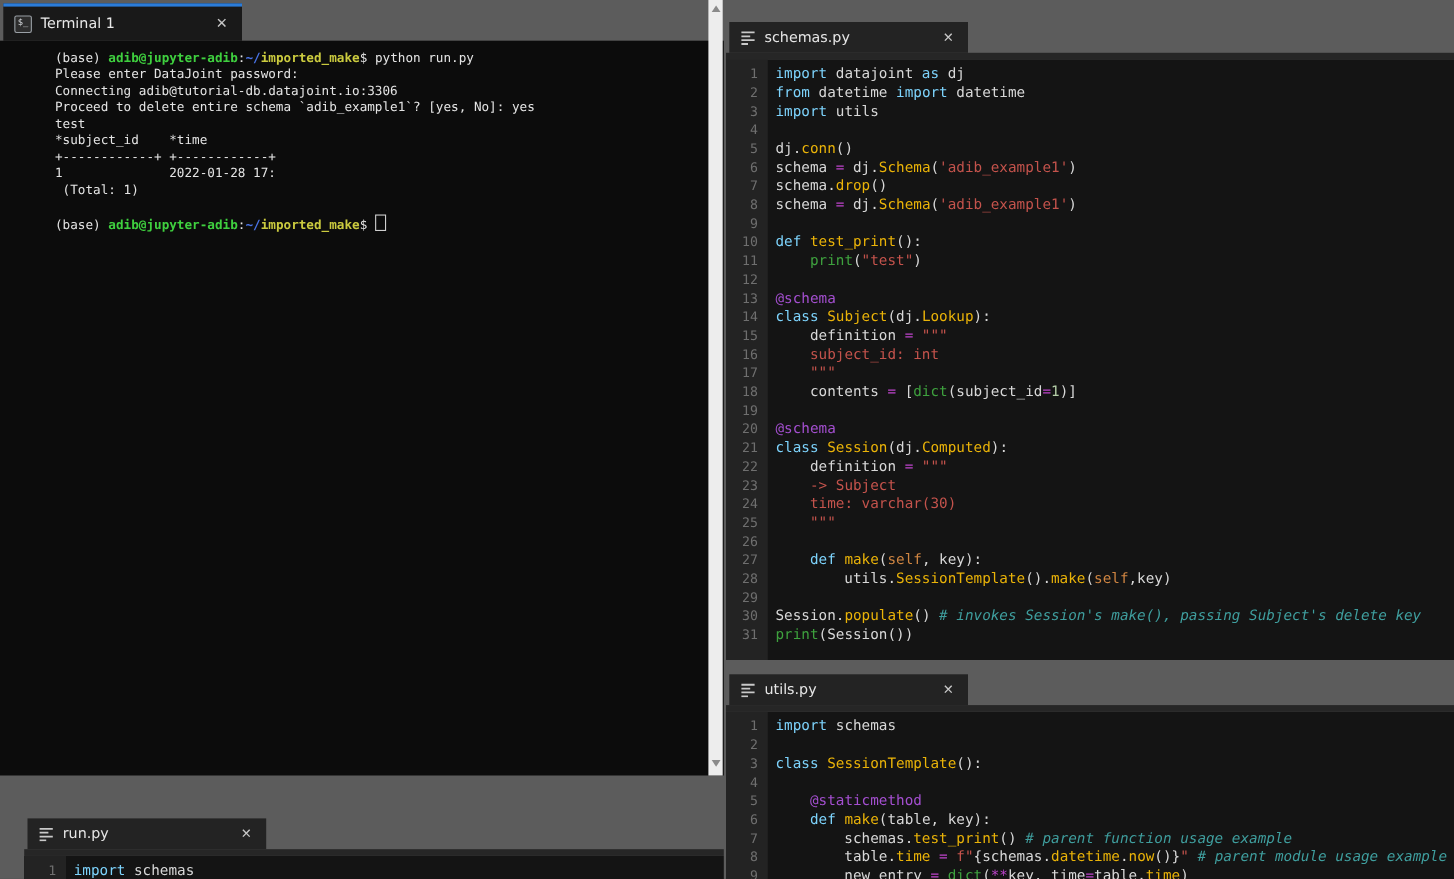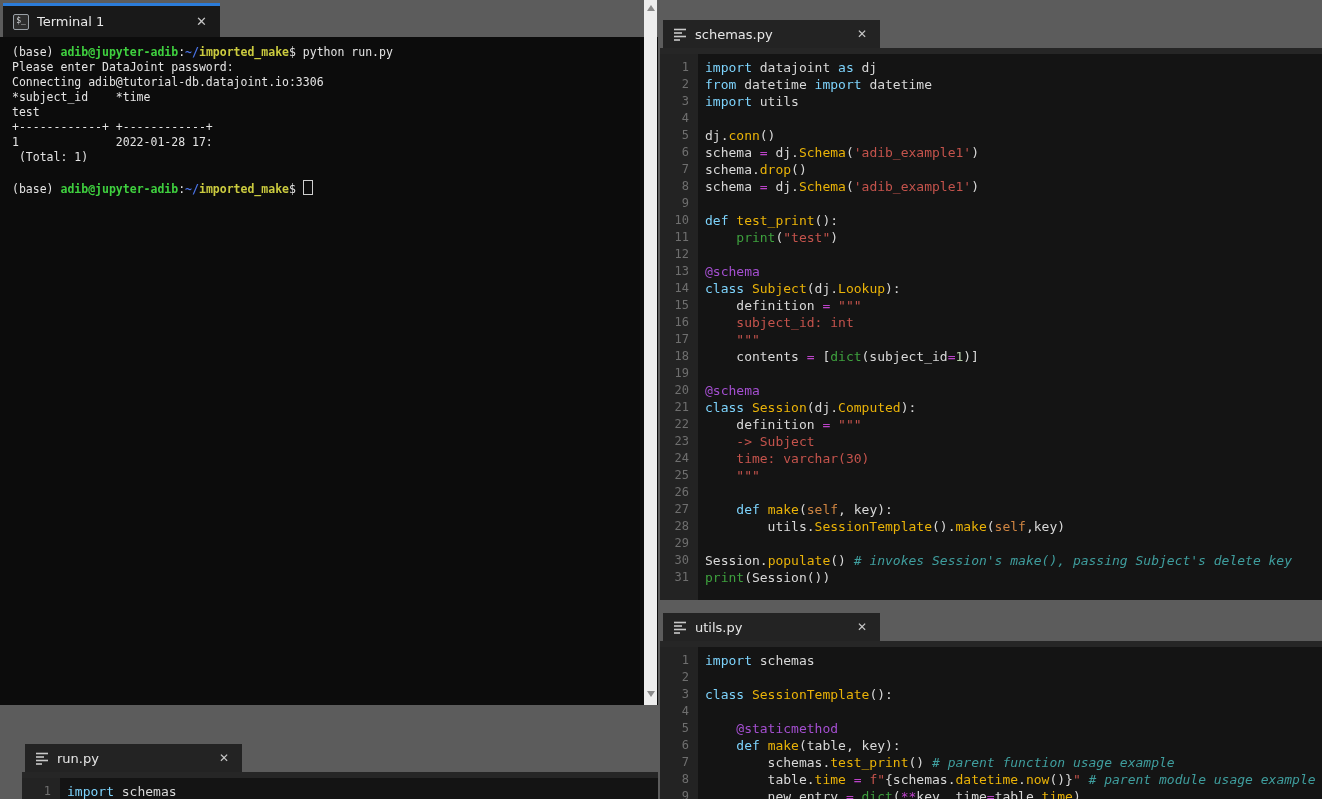--- a/index.html
+++ b/index.html
@@ -23,21 +23,21 @@
          border-radius:2px;color:#d6d9dd;font-size:8px;line-height:12px;text-align:center;
          font-family:"DejaVu Sans Mono",monospace;}
   .ficon{flex:none;display:block;}
   .strip{height:6px;background:#262626;}
 
   
   .term-body{position:absolute;left:0;right:0;top:37px;bottom:0;background:#0c0c0c;
              padding:8px 22px 0 12px;overflow:hidden;
              font-family:"DejaVu Sans Mono","Liberation Mono",monospace;
              font-size:11.5px;line-height:15px;}
-  .tline{white-space:pre;height:15px;}
+  .tline{white-space:pre;height:15px;margin-left:38px;}
   .tok-w{color:#e4e4e4;}
   .tok-g{color:#3fd03f;font-weight:bold;}
   .tok-b{color:#4a74e8;font-weight:bold;}
   .tok-y{color:#cbcb3f;font-weight:bold;}
   .tok-cur{display:inline-block;width:8px;height:13px;border:1px solid #cfcfcf;
            vertical-align:-2px;}
   .term-scroll{position:absolute;top:0;right:1px;bottom:0;width:13px;background:#ededed;}
   .sarrow{position:absolute;left:3px;width:0;height:0;border-left:4px solid transparent;
           border-right:4px solid transparent;}
   .sarrow.up{top:5px;border-bottom:6px solid #8a8a8a;}
@@ -84,22 +84,23 @@
       <div class="term-tab">
         <span class="ticon">$_</span>
         <span class="lbl">Terminal 1</span>
         <span class="close">✕</span>
       </div>
     </div>
     <div class="term-body">
     <div class="tline"><span class="tok-w">(base) </span><span class="tok-g">adib@jupyter-adib</span><span class="tok-w">:</span><span class="tok-b">~/</span><span class="tok-y">imported_make</span><span class="tok-w">$ python run.py</span></div>
         <div class="tline"><span class="tok-w">Please enter DataJoint password:</span></div>
         <div class="tline"><span class="tok-w">Connecting adib@tutorial-db.datajoint.io:3306</span></div>
+        <div class="tline"><span class="tok-w">Proceed to delete entire schema `adib_example1`? [yes, No]: yes</span></div>
+        <div class="tline"><span class="tok-w">test</span></div>
         <div class="tline"><span class="tok-w">*subject_id    *time</span></div>
-        <div class="tline"><span class="tok-w">test</span></div>
         <div class="tline"><span class="tok-w">+------------+ +------------+</span></div>
         <div class="tline"><span class="tok-w">1              2022-01-28 17:</span></div>
         <div class="tline"><span class="tok-w"> (Total: 1)</span></div>
         <div class="tline"><span class="tok-w"></span></div>
         <div class="tline"><span class="tok-w">(base) </span><span class="tok-g">adib@jupyter-adib</span><span class="tok-w">:</span><span class="tok-b">~/</span><span class="tok-y">imported_make</span><span class="tok-w">$ </span><span class="tok-cur"></span></div>
       </div>
     <div class="term-scroll">
       <span class="sarrow up"></span>
       <span class="sarrow down"></span>
     </div>

